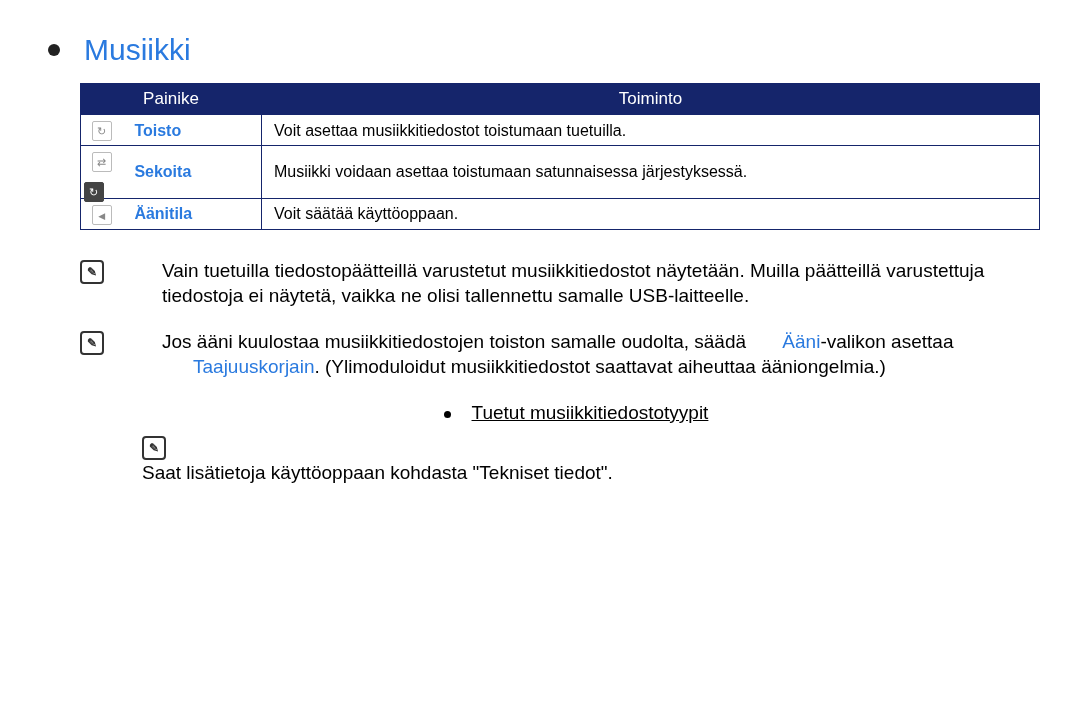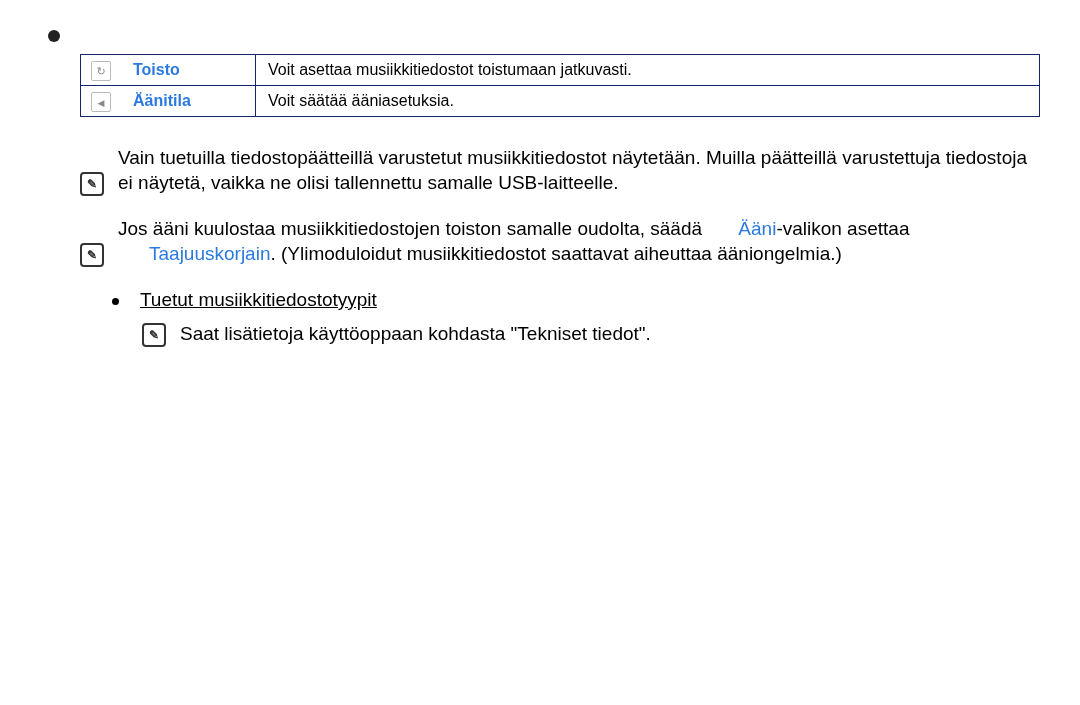--- a/index.html
+++ b/index.html
@@ -76,22 +76,23 @@
   .mini-icon.shuffle::before { content: "⇄"; }
   .mini-icon.sound::before { content: "◀"; font-size: 9px; }
   .label-link {
     color: #2a7adf;
     font-weight: bold;
     font-size: 16px;
   }
   td.label-col { width: 110px; }
   .note {
     display: flex;
-    align-items: flex-end;
+    align-items: flex-start;
     margin: 0 0 20px 40px;
+    gap: 44px;
   }
   .note .note-icon,
   .subnote .note-icon {
     display: inline-block;
     width: 20px;
     height: 20px;
     border: 2px solid #333;
     border-radius: 4px;
     margin-right: 14px;
     margin-top: 2px;
@@ -100,58 +101,71 @@
     line-height: 18px;
     font-size: 14px;
     font-weight: bold;
     color: #333;
   }
   .note .note-icon::before,
   .subnote .note-icon::before { content: "✎"; font-size: 12px; }
   .hl { color: #2a7adf; margin-left: 31px; }
   .sublist {
     margin-left: 72px;
+    text-align: center;
   }
   .subtitle {
     margin: 4px 0 8px 0;
   }
   .subtitle .dot {
     display: inline-block;
     width: 7px;
     height: 7px;
     background: #000;
     border-radius: 50%;
     margin-right: 16px;
     vertical-align: middle;
   }
   .subtitle u { text-decoration: underline; }
   .subnote {
     display: flex;
     align-items: flex-start;
     margin-left: 30px;
+    flex-direction: column;
   }
 </style>
 </head>
 <body>
 
 <div class="heading">
   <span class="bullet"></span>
+  <span>Musiikki</span>
 </div>
 
 <table>
   <tbody>
+      <tr>
+    <th colspan="2">Painike</th>
+    <th>Toiminto</th>
+  </tr>
   <tr>
     <td class="icon-cell"><span class="mini-icon loop"></span></td>
     <td class="label-col"><span class="label-link">Toisto</span></td>
-    <td>Voit asettaa musiikkitiedostot toistumaan jatkuvasti.</td>
+    <td>Voit asettaa musiikkitiedostot toistumaan tuetuilla.</td>
+  </tr>
+  <tr>
+    <td class="icon-cell"><span class="mini-icon shuffle"></span>
+      <span class="mini-icon dark loop" style="position:relative; top:8px; left:-8px;"></span></td>
+    <td class="label-col"><span class="label-link">Sekoita</span></td>
+    <td>Musiikki voidaan asettaa toistumaan satunnaisessa järjestyksessä.</td>
   </tr>
   <tr>
     <td class="icon-cell"><span class="mini-icon sound"></span></td>
     <td class="label-col"><span class="label-link">Äänitila</span></td>
-    <td>Voit säätää ääniasetuksia.</td>
+    <td>Voit säätää käyttöoppaan.</td>
   </tr>
 </tbody>
   </table>
 
 <div class="note">
   <span class="note-icon"></span>
   <div>Vain tuetuilla tiedostopäätteillä varustetut musiikkitiedostot näytetään. Muilla päätteillä varustettuja tiedostoja ei näytetä, vaikka ne olisi tallennettu samalle USB-laitteelle.</div>
 </div>
 
 <div class="note">

